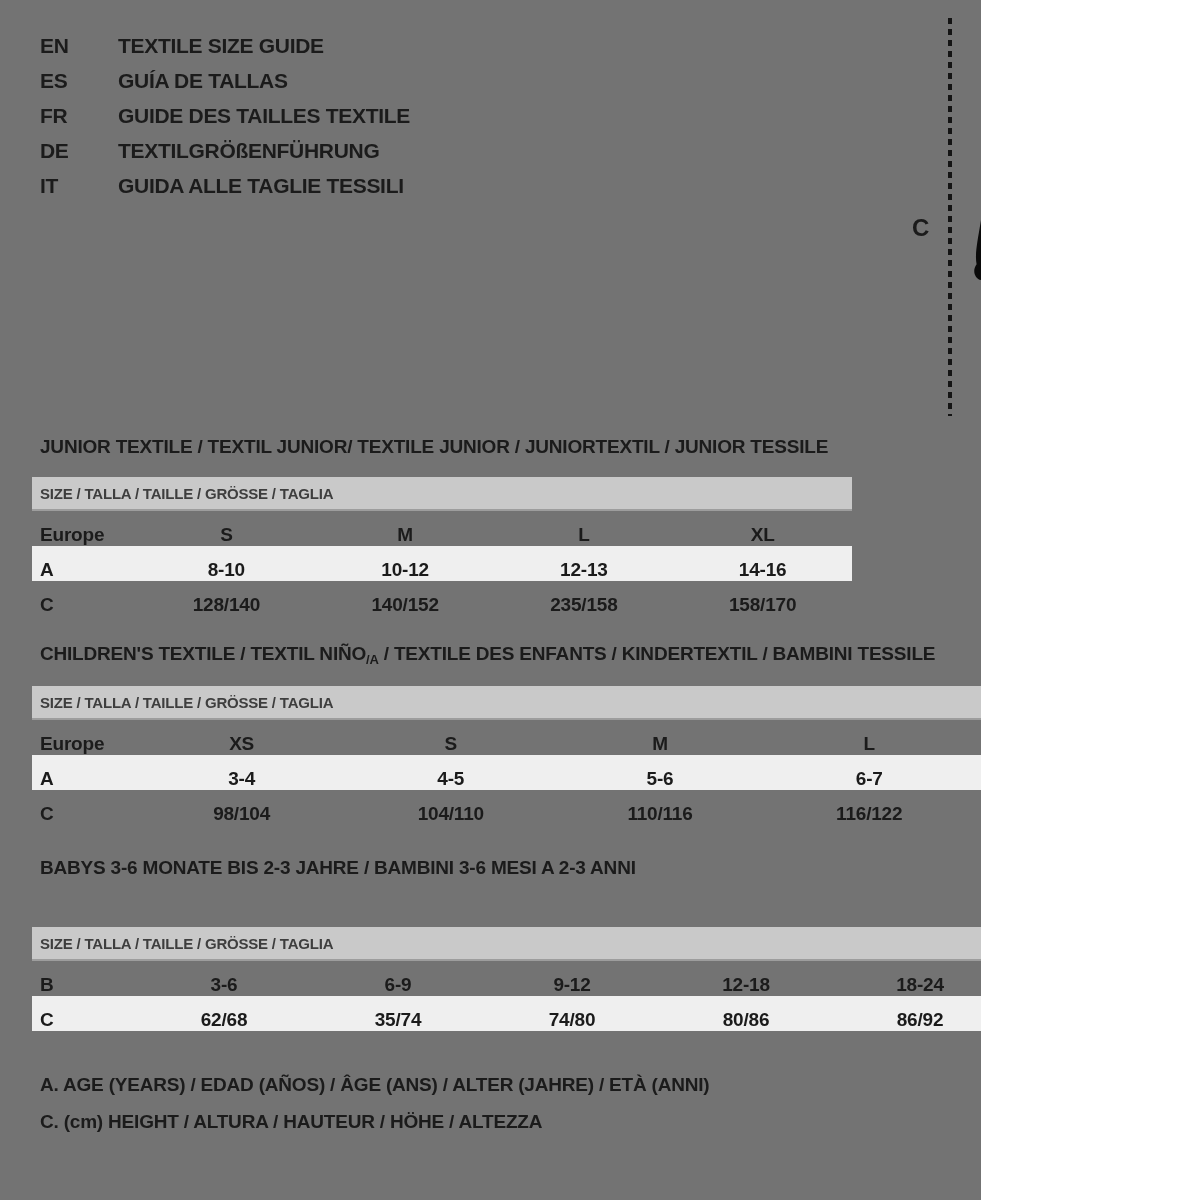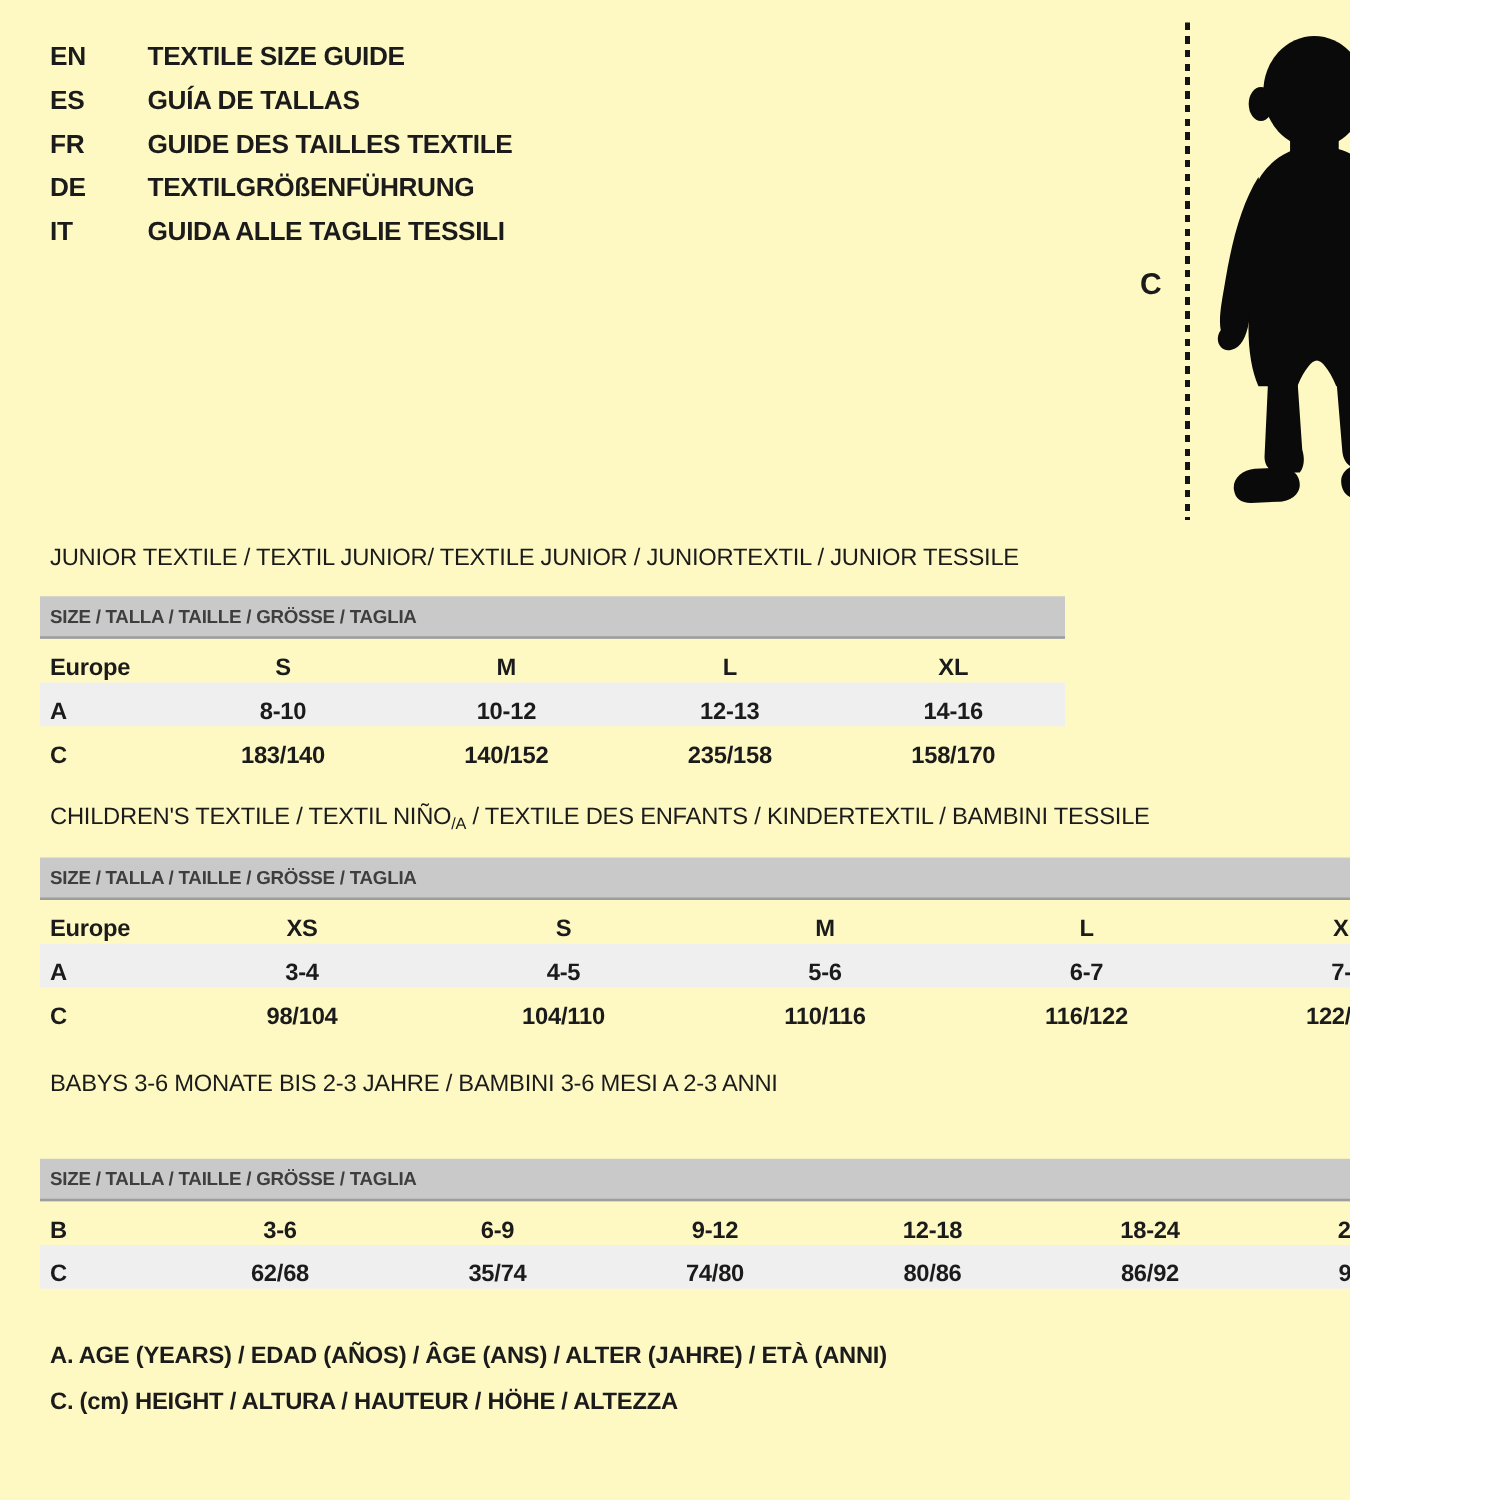--- a/index.html
+++ b/index.html
@@ -1,39 +1,39 @@
 <!DOCTYPE html>
 <html><head>
 <meta charset="utf-8">
 <style>
   * { margin:0; padding:0; box-sizing:border-box; }
   html,body { background:#ffffff; }
   .page {
     position:relative;
-    width:1080px; height:1200px;
-    background:#fef9c3;
+    width:981px; height:1200px;
+    background:#737373;
     font-family:"Liberation Sans","DejaVu Sans",sans-serif;
     color:#1b1b1b;
     overflow:hidden;
   }
   
   .lang-block { position:absolute; left:40px; top:28px; }
   .lang-row { display:flex; height:35px; align-items:center;
               font-size:21px; font-weight:bold; letter-spacing:-0.3px; }
   .lang-code { width:78px; }
   
   .measure-line {
     position:absolute; left:948px; top:18px; width:4px; height:398px;
     background:repeating-linear-gradient(to bottom,#141414 0px,#141414 6px,transparent 6px,transparent 11px);
   }
   .measure-c { position:absolute; left:912px; top:214px;
                font-size:24px; font-weight:bold; }
   .silhouette { position:absolute; left:962px; top:14px; width:180px; height:404px; }
   
-  .sec-title { position:absolute; left:40px; font-size:19px; font-weight:normal;
+  .sec-title { position:absolute; left:40px; font-size:19px; font-weight:bold;
                letter-spacing:-0.2px; white-space:nowrap; }
   .sec-title sub { font-size:13px; vertical-align:-4px; }
   .sec-title-2l { line-height:36px; }
   
   .sizetable { position:absolute; left:32px; }
   .t-junior   { width:820px;  top:477px; }
   .t-children { width:1151px; top:686px; }
   .t-babies   { width:1149px; top:927px; }
   .thead {
     height:34px; background:#c9c9c9; border-bottom:2px solid #9d9d9d;
@@ -108,21 +108,21 @@
     </div>
     <div class="trow shaded">
       <span class="lbl">A</span>
       <span class="val">8-10</span>
       <span class="val">10-12</span>
       <span class="val">12-13</span>
       <span class="val">14-16</span>
     </div>
     <div class="trow">
       <span class="lbl">C</span>
-      <span class="val">183/140</span>
+      <span class="val">128/140</span>
       <span class="val">140/152</span>
       <span class="val">235/158</span>
       <span class="val">158/170</span>
     </div>
   </div>
 
   <div class="sec-title" style="top:643px;"><span>CHILDREN'S TEXTILE / TEXTIL NIÑO</span><sub>/A</sub><span> / TEXTILE DES ENFANTS / KINDERTEXTIL / BAMBINI TESSILE</span></div>
   <div class="sizetable t-children">
     <div class="thead">SIZE / TALLA / TAILLE / GRÖSSE / TAGLIA</div>
     <div class="trow">

